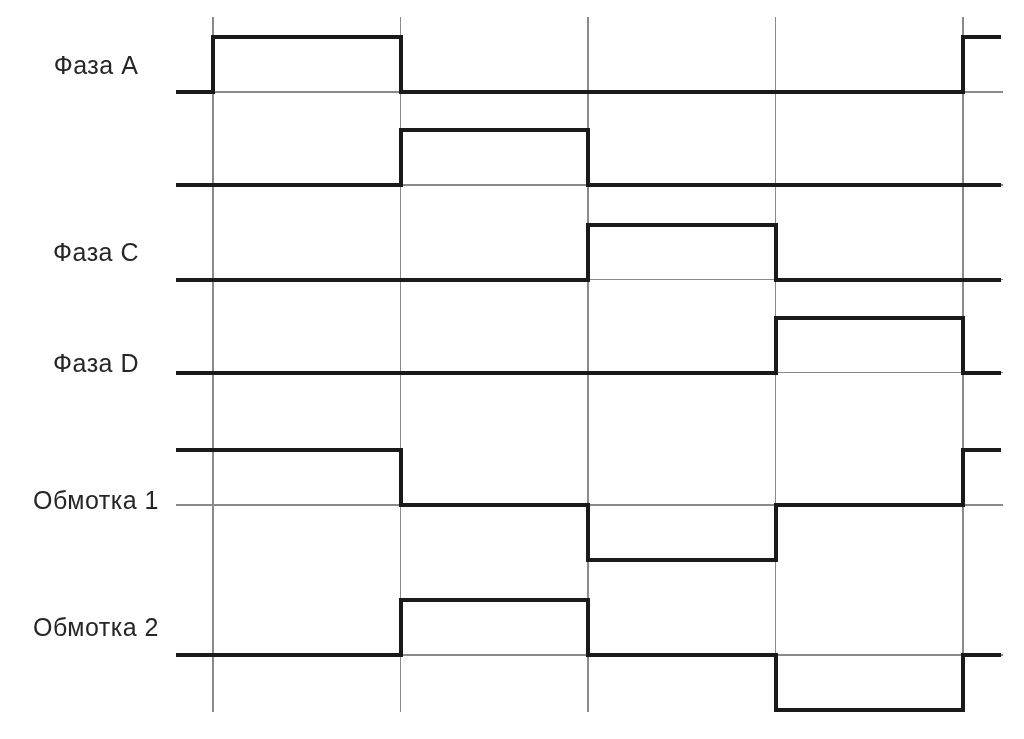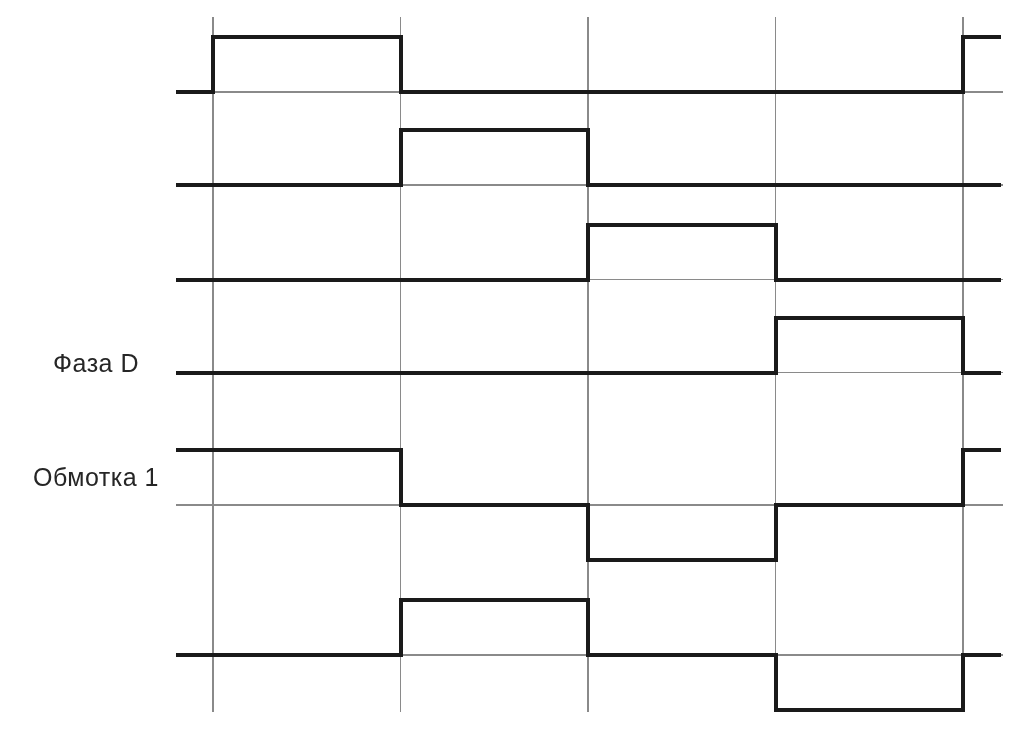--- a/index.html
+++ b/index.html
@@ -11,21 +11,21 @@
   .labels{position:absolute;left:0;top:0;width:192px;height:739px;}
   .sig-label{
     position:absolute;left:0;width:192px;height:32px;line-height:32px;
     text-align:center;font-size:25px;color:#262626;letter-spacing:0.5px;
     white-space:nowrap;
   }
   .lbl-0{top:49px;}
   .lbl-1{top:142px;}
   .lbl-2{top:236px;}
   .lbl-3{top:329px;margin-top:18px;}
-  .lbl-4{top:461px;}
+  .lbl-4{top:484px;}
   .lbl-5{top:611px;}
 </style>
 </head>
 <body>
 
 <div class="stage">
   <svg class="wave-svg" id="wave-svg" width="1024" height="739" viewBox="0 0 1024 739" shape-rendering="crispEdges">
       <line x1="213" y1="17" x2="213" y2="712" stroke="#8a8a8a" stroke-width="1.2"></line>
       <line x1="400.5" y1="17" x2="400.5" y2="712" stroke="#8a8a8a" stroke-width="1.2"></line>
       <line x1="588" y1="17" x2="588" y2="712" stroke="#8a8a8a" stroke-width="1.2"></line>
@@ -38,16 +38,19 @@
       <line x1="175.5" y1="505" x2="1003" y2="505" stroke="#8a8a8a" stroke-width="1.2"></line>
       <line x1="175.5" y1="655" x2="1003" y2="655" stroke="#8a8a8a" stroke-width="1.2"></line>
       <polyline points="175.5,92 213,92 213,37 400.5,37 400.5,92 963,92 963,37 1000.5,37" fill="none" stroke="#1a1a1a" stroke-width="4" stroke-linejoin="miter" stroke-linecap="butt"></polyline>
       <polyline points="175.5,185 400.5,185 400.5,130 588,130 588,185 1000.5,185" fill="none" stroke="#1a1a1a" stroke-width="4" stroke-linejoin="miter" stroke-linecap="butt"></polyline>
       <polyline points="175.5,279.5 588,279.5 588,224.5 775.5,224.5 775.5,279.5 1000.5,279.5" fill="none" stroke="#1a1a1a" stroke-width="4" stroke-linejoin="miter" stroke-linecap="butt"></polyline>
       <polyline points="175.5,372.5 775.5,372.5 775.5,317.5 963,317.5 963,372.5 1000.5,372.5" fill="none" stroke="#1a1a1a" stroke-width="4" stroke-linejoin="miter" stroke-linecap="butt"></polyline>
       <polyline points="175.5,450 400.5,450 400.5,505 588,505 588,560 775.5,560 775.5,505 963,505 963,450 1000.5,450" fill="none" stroke="#1a1a1a" stroke-width="4" stroke-linejoin="miter" stroke-linecap="butt"></polyline>
       <polyline points="175.5,655 400.5,655 400.5,600 588,600 588,655 775.5,655 775.5,710 963,710 963,655 1000.5,655" fill="none" stroke="#1a1a1a" stroke-width="4" stroke-linejoin="miter" stroke-linecap="butt"></polyline>
     </svg>
   <div class="labels">
+    <div class="sig-label lbl-0">Фаза A</div>
+    <div class="sig-label lbl-2">Фаза C</div>
     <div class="sig-label lbl-3">Фаза D</div>
     <div class="sig-label lbl-4">Обмотка 1</div>
+    <div class="sig-label lbl-5">Обмотка 2</div>
   </div>
 </div>
 
 </body></html>

